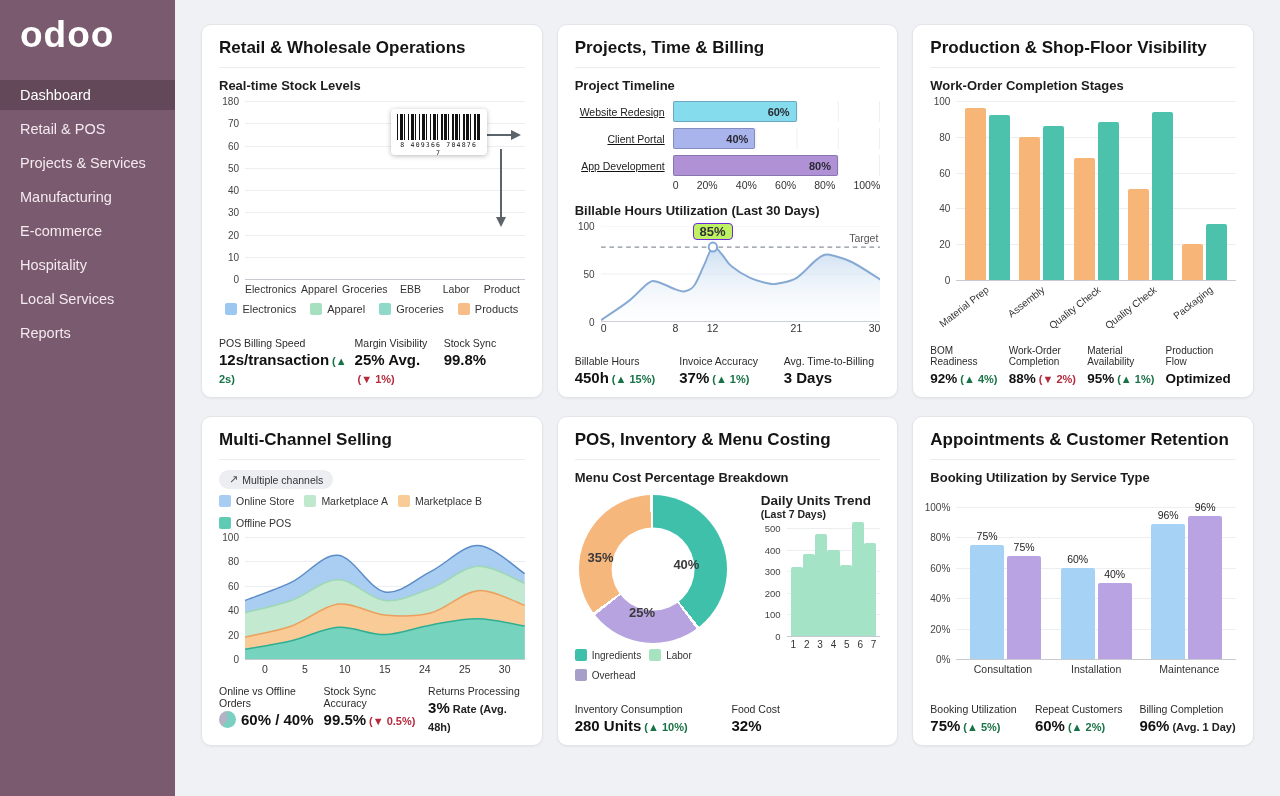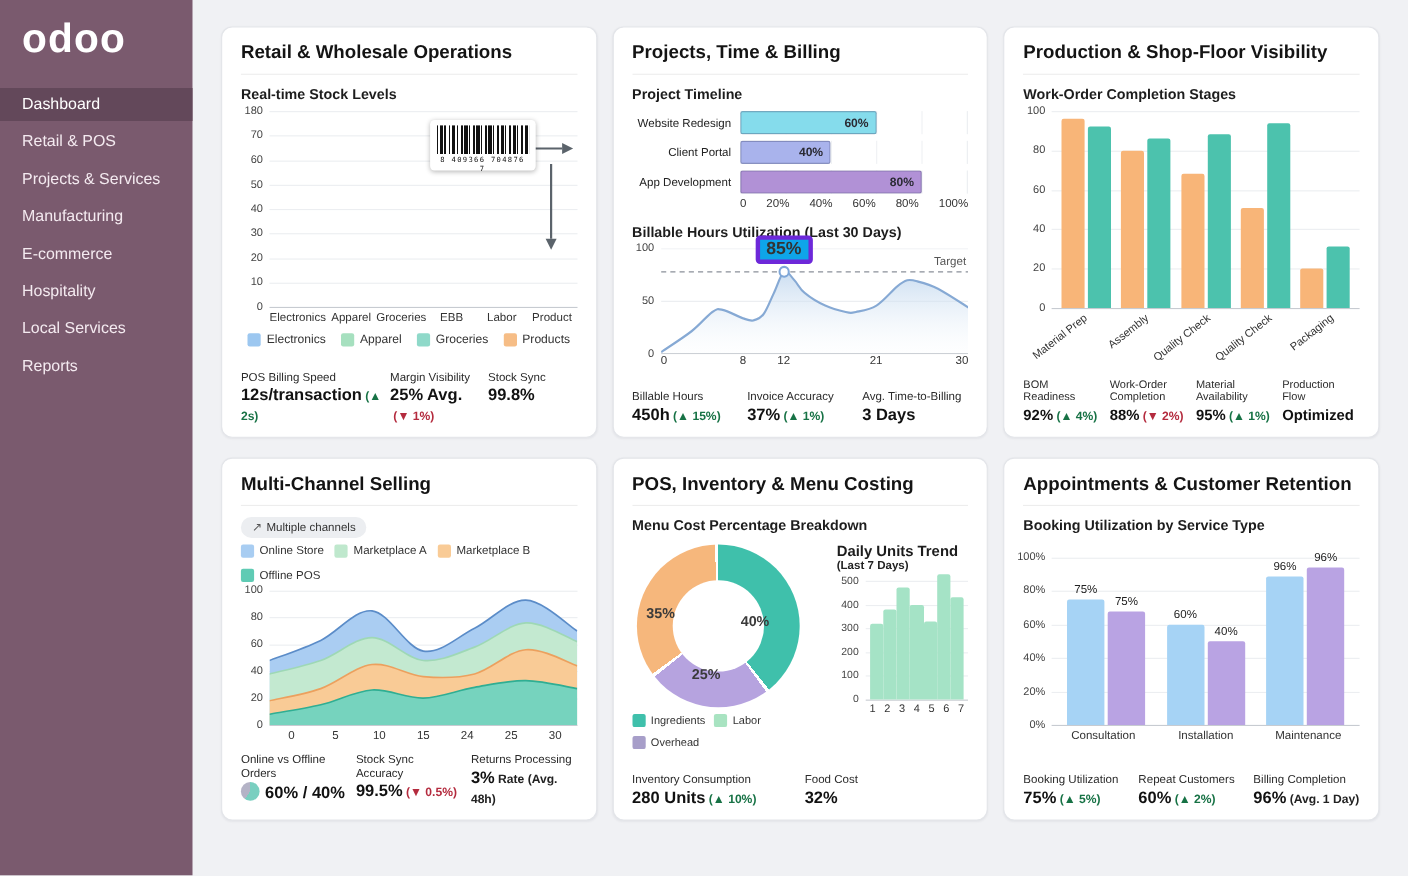--- a/index.html
+++ b/index.html
@@ -43,32 +43,32 @@
   .rotcats{position:relative;margin-left:26px;height:56px;}
   .rotcats span{position:absolute;top:4px;white-space:nowrap;font-size:10px;color:#333;
                 transform:translateX(-100%) rotate(-38deg);transform-origin:100% 0;}
   
   .barcode{position:absolute;right:38px;top:8px;width:96px;height:46px;background:#fff;border-radius:4px;
            box-shadow:0 1px 5px rgba(0,0,0,.28);padding:5px 6px 2px;z-index:3;}
   .bc-bars{height:26px;background:repeating-linear-gradient(90deg,#111 0 1.5px,#fff 1.5px 3px,#111 3px 6px,#fff 6px 7px,#111 7px 8px,#fff 8px 11px);}
   .bc-digits{font-family:"DejaVu Sans Mono",monospace;font-size:6.5px;letter-spacing:1.2px;text-align:center;color:#111;margin-top:1px;}
   .bc-arrows{position:absolute;right:2px;top:24px;z-index:2;}
   
-  .tl{display:grid;grid-template-columns:98px 1fr;row-gap:6px;align-items:center;}
+  .tl{display:grid;grid-template-columns:98px 1fr;row-gap:6px;align-items:center;text-decoration:underline;}
   .tl-label{font-size:10.5px;color:#222;text-align:right;padding-right:8px;}
   .tl-track{height:21px;position:relative;background-image:linear-gradient(to right,#edeff2 1px,transparent 1px);
             background-size:20% 100%;border-right:1px solid #edeff2;}
   .tl-bar{height:100%;border:1px solid rgba(60,70,110,.35);border-radius:2px;position:relative;}
   .tl-pct{position:absolute;right:6px;top:50%;transform:translateY(-50%);font-size:11px;font-weight:bold;color:#2a2a33;}
   .tl-axis{margin-left:98px;display:flex;justify-content:space-between;font-size:10.5px;color:#333;margin-top:3px;}
   
   .lc{position:relative;margin-left:26px;height:96px;}
   .lc svg{position:absolute;inset:0;width:100%;height:100%;}
-  .tooltip{position:absolute;transform:translate(-50%,-100%);margin-top:-7px;background:#0ea5e9;border:4px solid #6d28d9;
-           border-radius:4px;padding:0 6px;font-size:16px;font-weight:bold;color:#333;z-index:2;}
+  .tooltip{position:absolute;transform:translate(-50%,-100%);margin-top:-7px;background:#bef264;border:1px solid #6d28d9;
+           border-radius:4px;padding:0 6px;font-size:13px;font-weight:bold;color:#333;z-index:2;}
   .target-label{position:absolute;right:2px;font-size:10.5px;color:#555;}
   .lc-x{margin-left:26px;position:relative;height:14px;font-size:10.5px;color:#333;}
   .lc-x span{position:absolute;transform:translateX(-50%);}
   .lc-x span:first-child{transform:none;}
   .lc-x span:last-child{transform:translateX(-100%);}
   
   .c5row{display:flex;gap:16px;align-items:flex-start;}
   .c5left{width:170px;flex:none;}
   .donut{width:148px;height:148px;border-radius:50%;position:relative;margin:2px 0 0 4px;}
   .donut::after{content:"";position:absolute;left:50%;top:50%;width:56%;height:56%;transform:translate(-50%,-50%);

